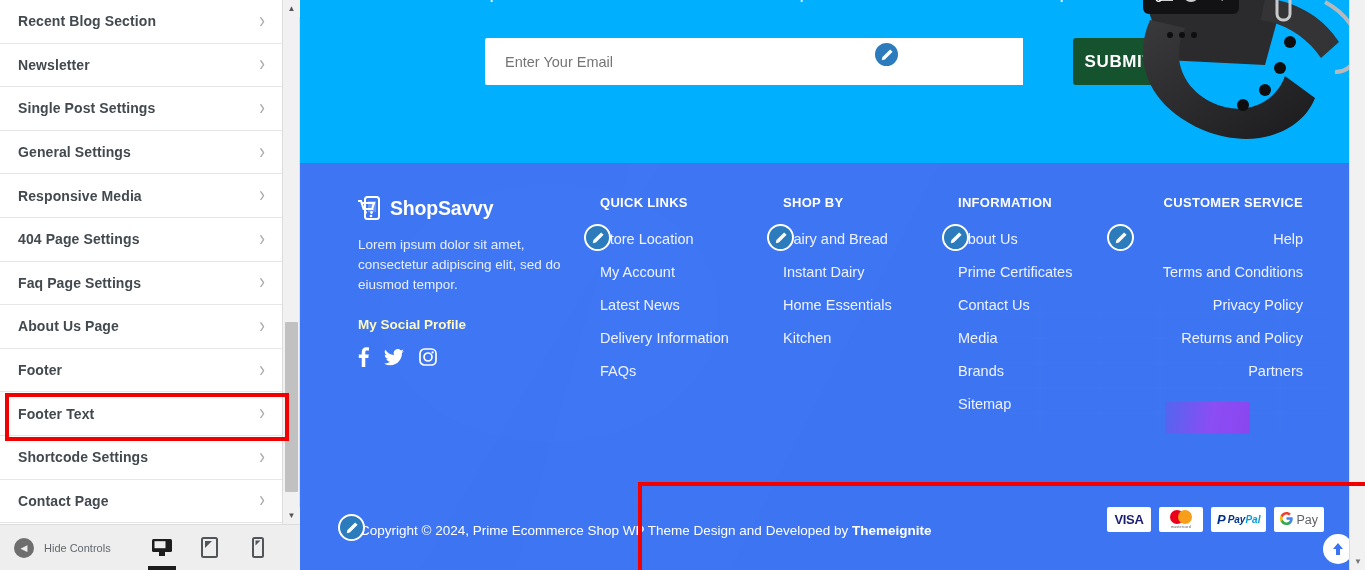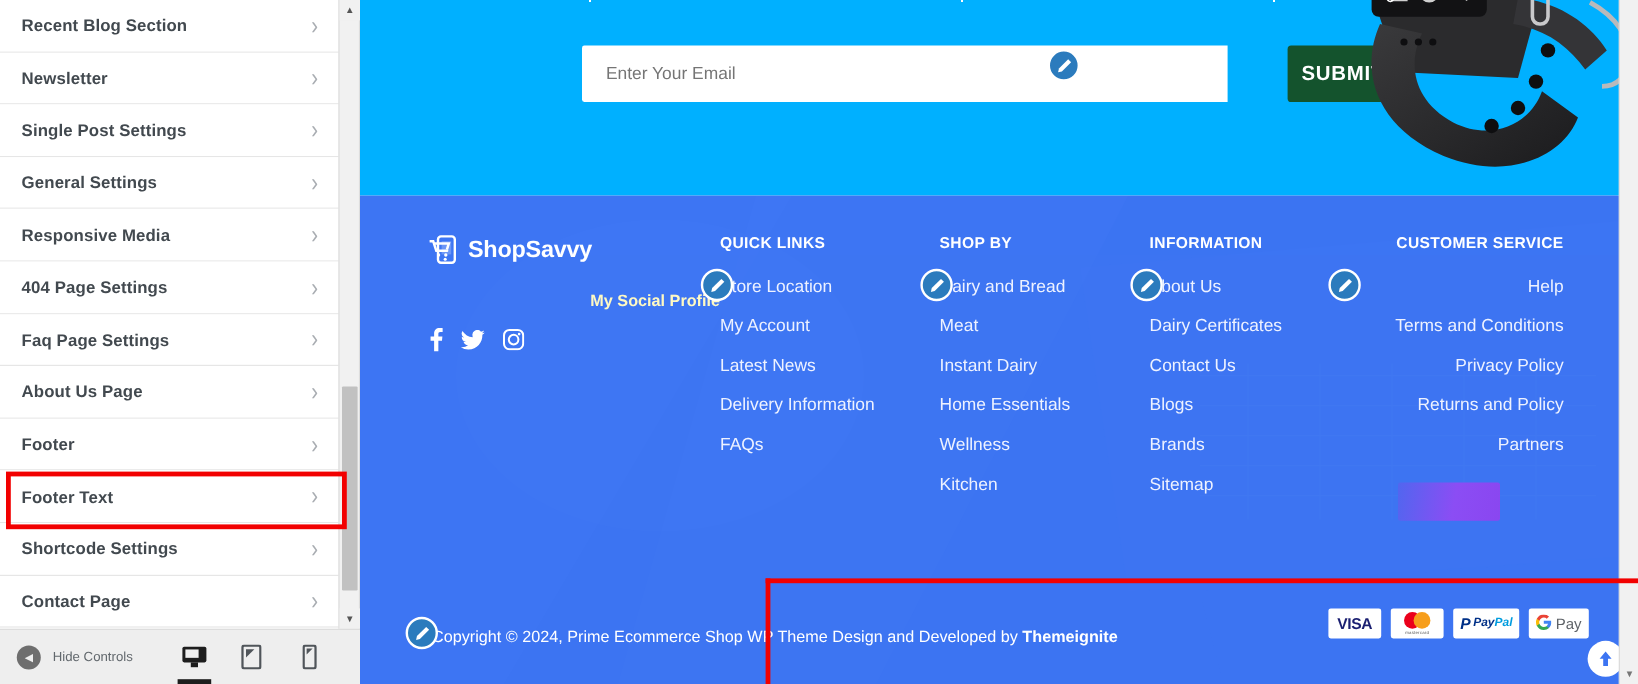--- a/index.html
+++ b/index.html
@@ -156,21 +156,21 @@
     height: 407px;
     background: #3c74f2;
     overflow: hidden;
   }
   .footer-bgart { position: absolute; inset: 0; opacity: .16; }
   .footer-cols {
     position: relative; z-index: 3;
     display: flex; padding: 32px 0 0 58px;
   }
   .col { position: relative; }
-  .col-brand { width: 242px; text-align: right; }
+  .col-brand { width: 242px; }
   .col-quick { width: 183px; }
   .col-shop  { width: 175px; }
   .col-info  { width: 165px; }
   .col-cs    { width: 180px; text-align: right; }
 
   .brand-logo { display: flex; align-items: center; gap: 8px; margin-bottom: 14px; }
   .brand-name { color: #fff; font-size: 19.5px; font-weight: bold; letter-spacing: -.2px; }
   .brand-desc { color: #e8eefc; font-size: 13.5px; line-height: 20px; width: 205px; }
   .social-title { color: #fef9c3; font-size: 13.5px; font-weight: bold; margin-top: 22px; }
   .social-row { display: flex; gap: 15px; margin-top: 15px; align-items: center; }
@@ -415,20 +415,21 @@
               <rect x="7" y="2" width="14" height="22" rx="2.5" fill="none" stroke="#fff" stroke-width="2"></rect>
               <rect x="10" y="6" width="8" height="11" fill="#fff" opacity=".25"></rect>
               <circle cx="13" cy="21" r="1.3" fill="#fff"></circle>
               <path d="M0 6 h3 l2.6 8 h9" fill="none" stroke="#fff" stroke-width="2.1" stroke-linecap="round"></path>
               <path d="M4 8 h12 l-1.6 5" fill="none" stroke="#fff" stroke-width="2.1"></path>
               <circle cx="7.5" cy="17.5" r="1.4" fill="#fff"></circle>
               <circle cx="13.5" cy="17.5" r="1.4" fill="#fff"></circle>
             </svg>
             <span class="brand-name">ShopSavvy</span>
           </div>
+          <div class="brand-desc">Lorem ipsum dolor sit amet, consectetur adipiscing elit, sed do eiusmod tempor.</div>
           <div class="social-title">My Social Profile</div>
           <div class="social-row">
             <svg class="s-ico" width="11" height="20" viewBox="0 0 11 20">
               <path d="M7.3 20V11h3l.45-3.5H7.3V5.3c0-1 .28-1.7 1.72-1.7H11V.48C10.7.44 9.6.35 8.3.35 5.6.35 3.76 2 3.76 5v2.5H.8V11h2.96v9z" fill="#fff"></path>
             </svg>
             <svg class="s-ico" width="20" height="17" viewBox="0 0 20 17">
               <path d="M20 2c-.74.33-1.53.55-2.36.65a4.1 4.1 0 0 0 1.8-2.27 8.2 8.2 0 0 1-2.6 1A4.1 4.1 0 0 0 9.8 5.1c0 .32.04.63.1.93A11.64 11.64 0 0 1 1.4.75a4.1 4.1 0 0 0 1.27 5.47 4.07 4.07 0 0 1-1.86-.51v.05a4.1 4.1 0 0 0 3.29 4.02 4.1 4.1 0 0 1-1.85.07 4.1 4.1 0 0 0 3.83 2.85A8.23 8.23 0 0 1 0 14.4a11.6 11.6 0 0 0 6.29 1.84c7.55 0 11.68-6.25 11.68-11.67l-.01-.53A8.34 8.34 0 0 0 20 2z" fill="#fff"></path>
             </svg>
             <svg class="s-ico" width="18" height="18" viewBox="0 0 18 18">
               <rect x="1" y="1" width="16" height="16" rx="4.5" fill="none" stroke="#fff" stroke-width="1.7"></rect>
@@ -451,40 +452,38 @@
             <svg width="14" height="14" viewBox="0 0 16 16">
                 <path d="M11.6 1.6l2.8 2.8L5.6 13.2 2 14l.8-3.6z" fill="#fff"></path>
               </svg>
           </div>
         </div>
 
         <div class="col col-shop">
           <div class="col-title">SHOP BY</div>
           <ul class="link-list" id="list-1">
               <li class="first">Dairy and Bread</li>
-              <li>Meat</li>
               <li>Instant Dairy</li>
               <li>Home Essentials</li>
-              <li>Wellness</li>
               <li>Kitchen</li>
             </ul>
           <div class="pencil-badge col-pencil" style="left:-16px;top:29px">
             <svg width="14" height="14" viewBox="0 0 16 16">
                 <path d="M11.6 1.6l2.8 2.8L5.6 13.2 2 14l.8-3.6z" fill="#fff"></path>
               </svg>
           </div>
         </div>
 
         <div class="col col-info">
           <div class="col-title">INFORMATION</div>
           <ul class="link-list" id="list-2">
               <li class="first">About Us</li>
-              <li>Dairy Certificates</li>
+              <li>Prime Certificates</li>
               <li>Contact Us</li>
-              <li>Blogs</li>
+              <li>Media</li>
               <li>Brands</li>
               <li>Sitemap</li>
             </ul>
           <div class="pencil-badge col-pencil" style="left:-16px;top:29px">
             <svg width="14" height="14" viewBox="0 0 16 16">
                 <path d="M11.6 1.6l2.8 2.8L5.6 13.2 2 14l.8-3.6z" fill="#fff"></path>
               </svg>
           </div>
         </div>
 

